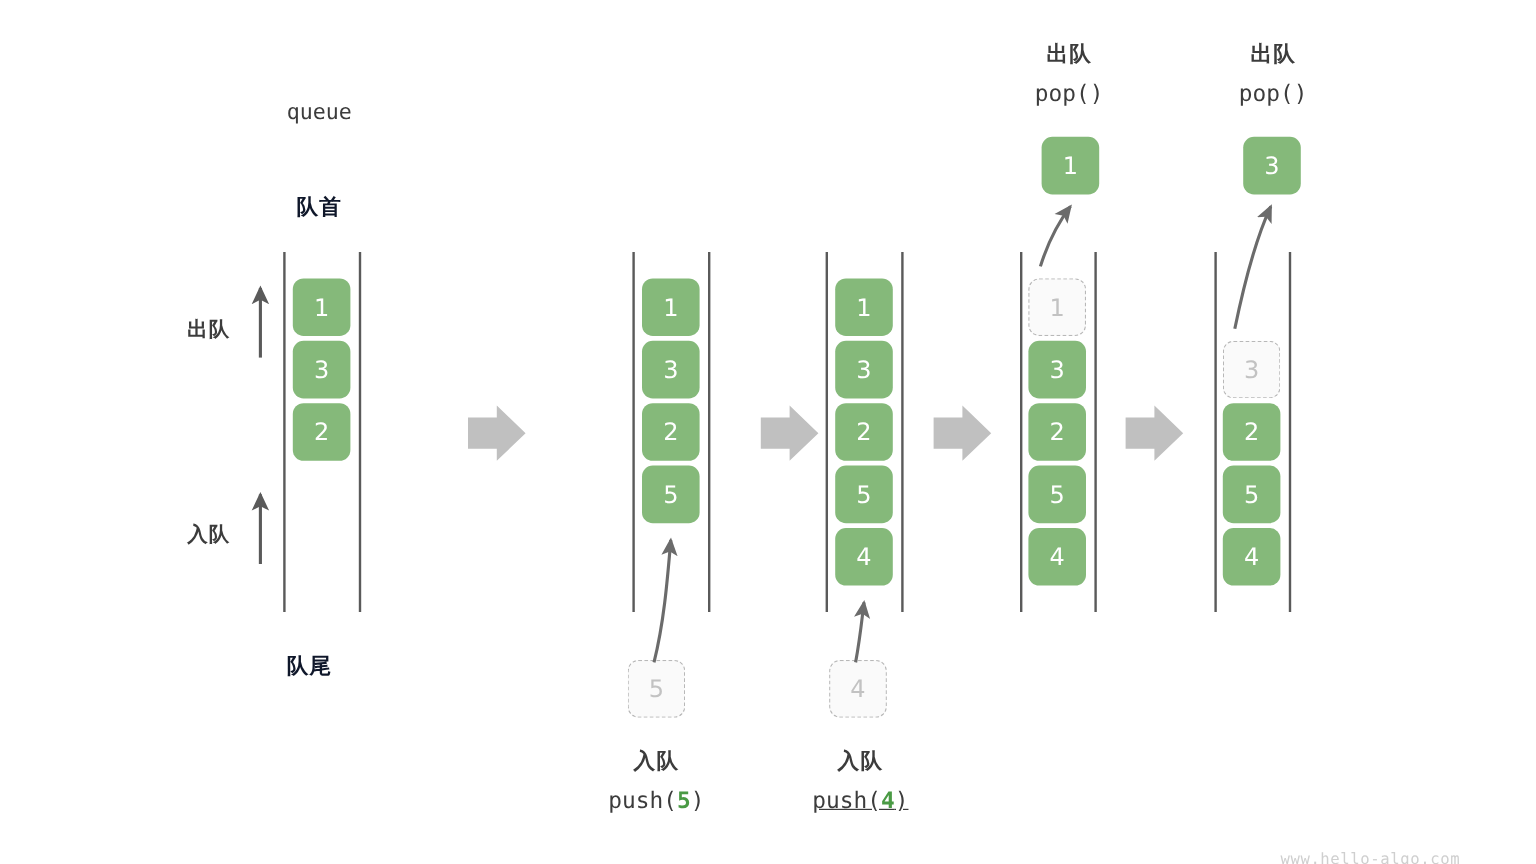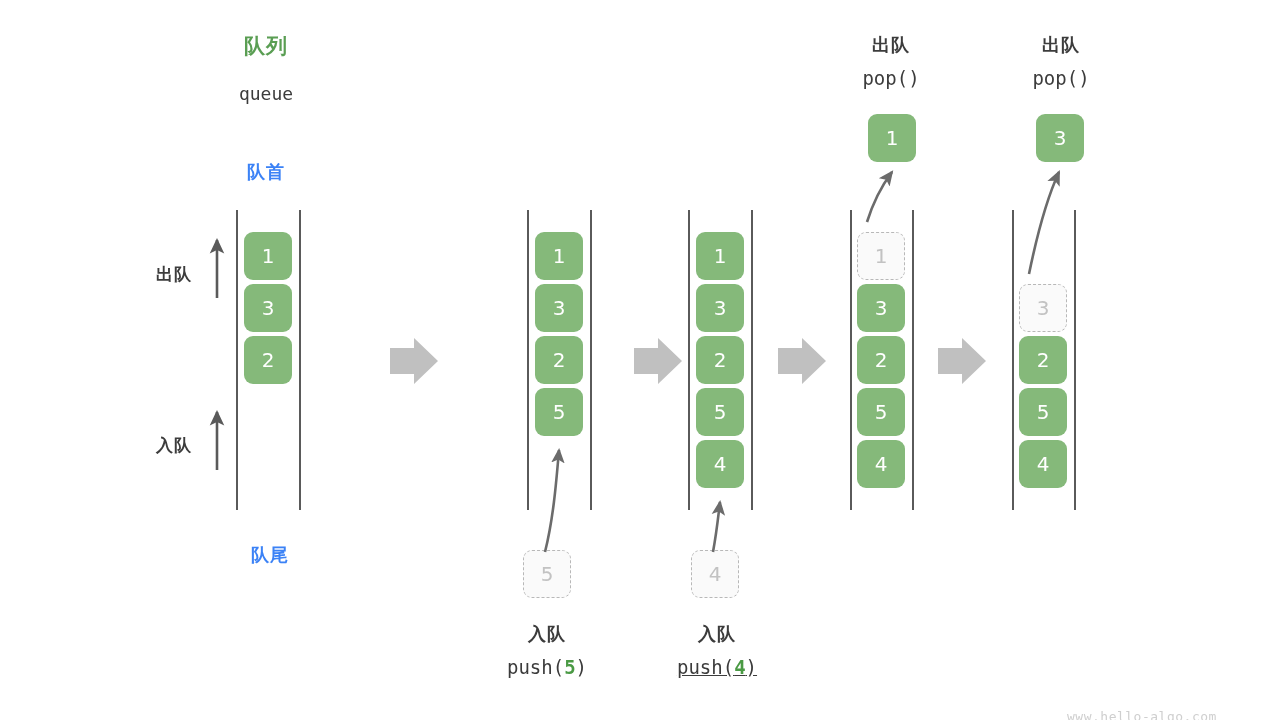--- a/index.html
+++ b/index.html
@@ -37,21 +37,21 @@
   .title-mono {
     font-family: "DejaVu Sans Mono", "Liberation Mono", monospace;
     font-size: 18px;
     color: #3c3c3c;
     text-align: center;
     margin-top: 13px;
   }
   .label-cn {
     font-weight: bold;
     font-size: 18px;
-    color: #3b82f6;
+    color: #0f172a;
     text-align: center;
     letter-spacing: 1px;
   }
   .op-cn {
     font-weight: bold;
     font-size: 17px;
     color: #3c3c3c;
     text-align: center;
     letter-spacing: 1px;
   }
@@ -114,25 +114,24 @@
     width: 1280px;
     height: 720px;
     pointer-events: none;
   }
 </style>
 </head>
 <body>
 
 <div class="stage">
 
-  <div class="abs title-cn" style="left:196px; top:32px; width:140px;">队列</div>
   <div class="abs title-mono" style="left:196px; top:70px; width:140px;">queue</div>
 
   <div class="abs label-cn" style="left:196px; top:160px; width:140px;">队首</div>
-  <div class="abs label-cn" style="left:200px; top:543px; width:140px;font-family:Liberation Serif, serif;">队尾</div>
+  <div class="abs label-cn" style="left:188px; top:543px; width:140px;font-family:Liberation Serif, serif;">队尾</div>
 
   <div class="rail" style="left:236px; top:210px; height:300px;"></div>
   <div class="rail" style="left:299px; top:210px; height:300px;"></div>
 
   <div class="cell" style="left:244px; top:232px;">1</div>
   <div class="cell" style="left:244px; top:284px;">3</div>
   <div class="cell" style="left:244px; top:336px;">2</div>
 
   <div class="abs op-cn" style="left:138px; top:263px; width:72px;">出队</div>
   <div class="abs op-cn" style="left:138px; top:434px; width:72px;">入队</div>

